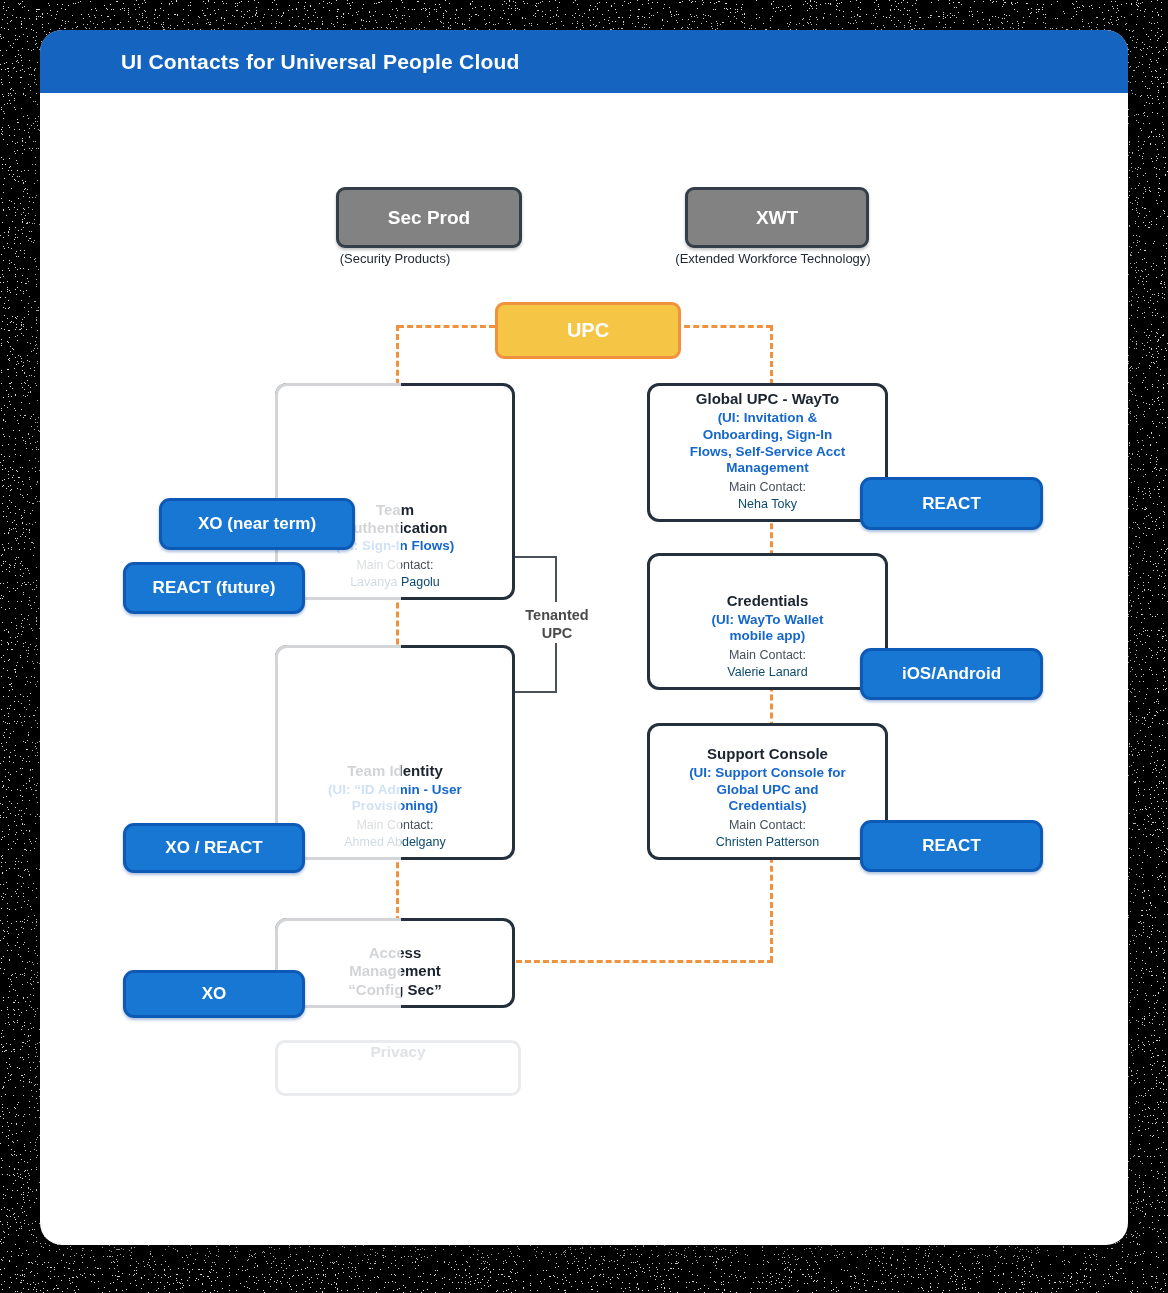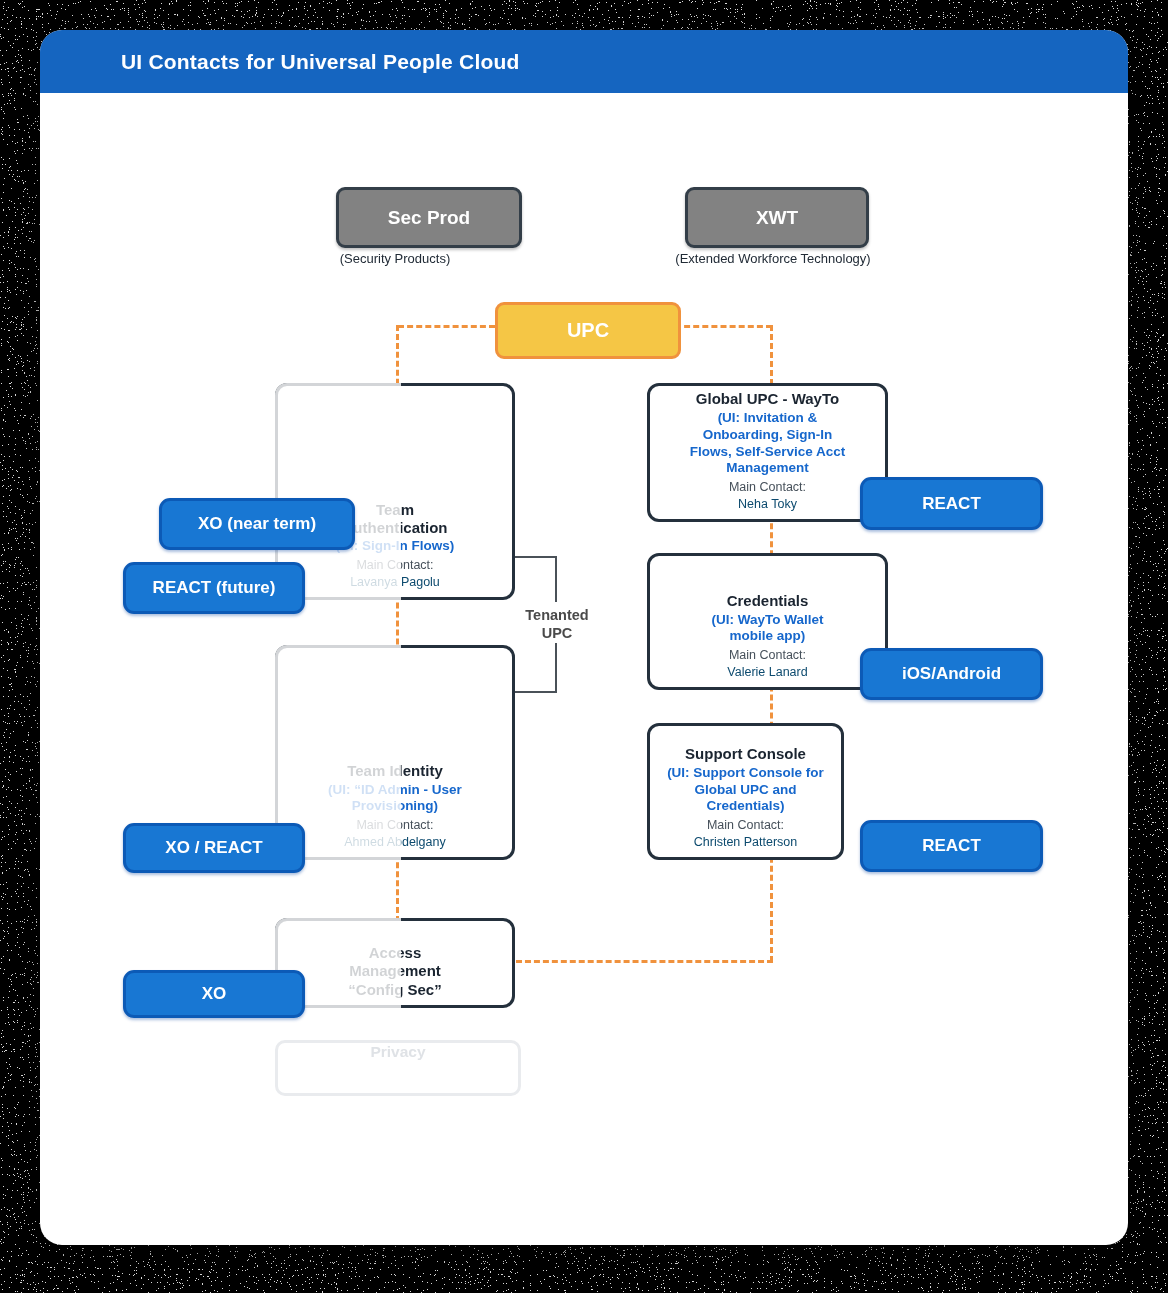--- a/index.html
+++ b/index.html
@@ -55,21 +55,21 @@
   .box-privacy{left:235px;top:1010px;width:240px;height:50px;}
   .box-platform{left:235px;top:1090px;width:240px;height:50px;}
 
   .bg-near{left:83px;top:468px;width:196px;height:52px;margin-left:36px;}
   .bg-future{left:83px;top:532px;width:182px;height:52px;}
   .bg-xoreact{left:83px;top:793px;width:182px;height:50px;}
   .bg-xo{left:83px;top:940px;width:182px;height:48px;}
 
   .box-global{left:607px;top:353px;width:241px;height:139px;}
   .box-cred{left:607px;top:523px;width:241px;height:137px;}
-  .box-support{left:607px;top:693px;width:197px;height:137px;}
+  .box-support{left:607px;top:693px;width:241px;height:137px;}
 
   .bg-react1{left:820px;top:447px;width:183px;height:53px;}
   .bg-ios{left:820px;top:618px;width:183px;height:52px;}
   .bg-react2{left:820px;top:790px;width:183px;height:52px;}
 
   .bt-h{left:475px;top:526px;width:42px;}
   .bt-v{left:515px;top:526px;height:46px;}
   .bl{left:457px;top:576px;width:120px;}
   .bb-v{left:515px;top:613px;height:50px;}
   .bb-h{left:475px;top:661px;width:42px;}

